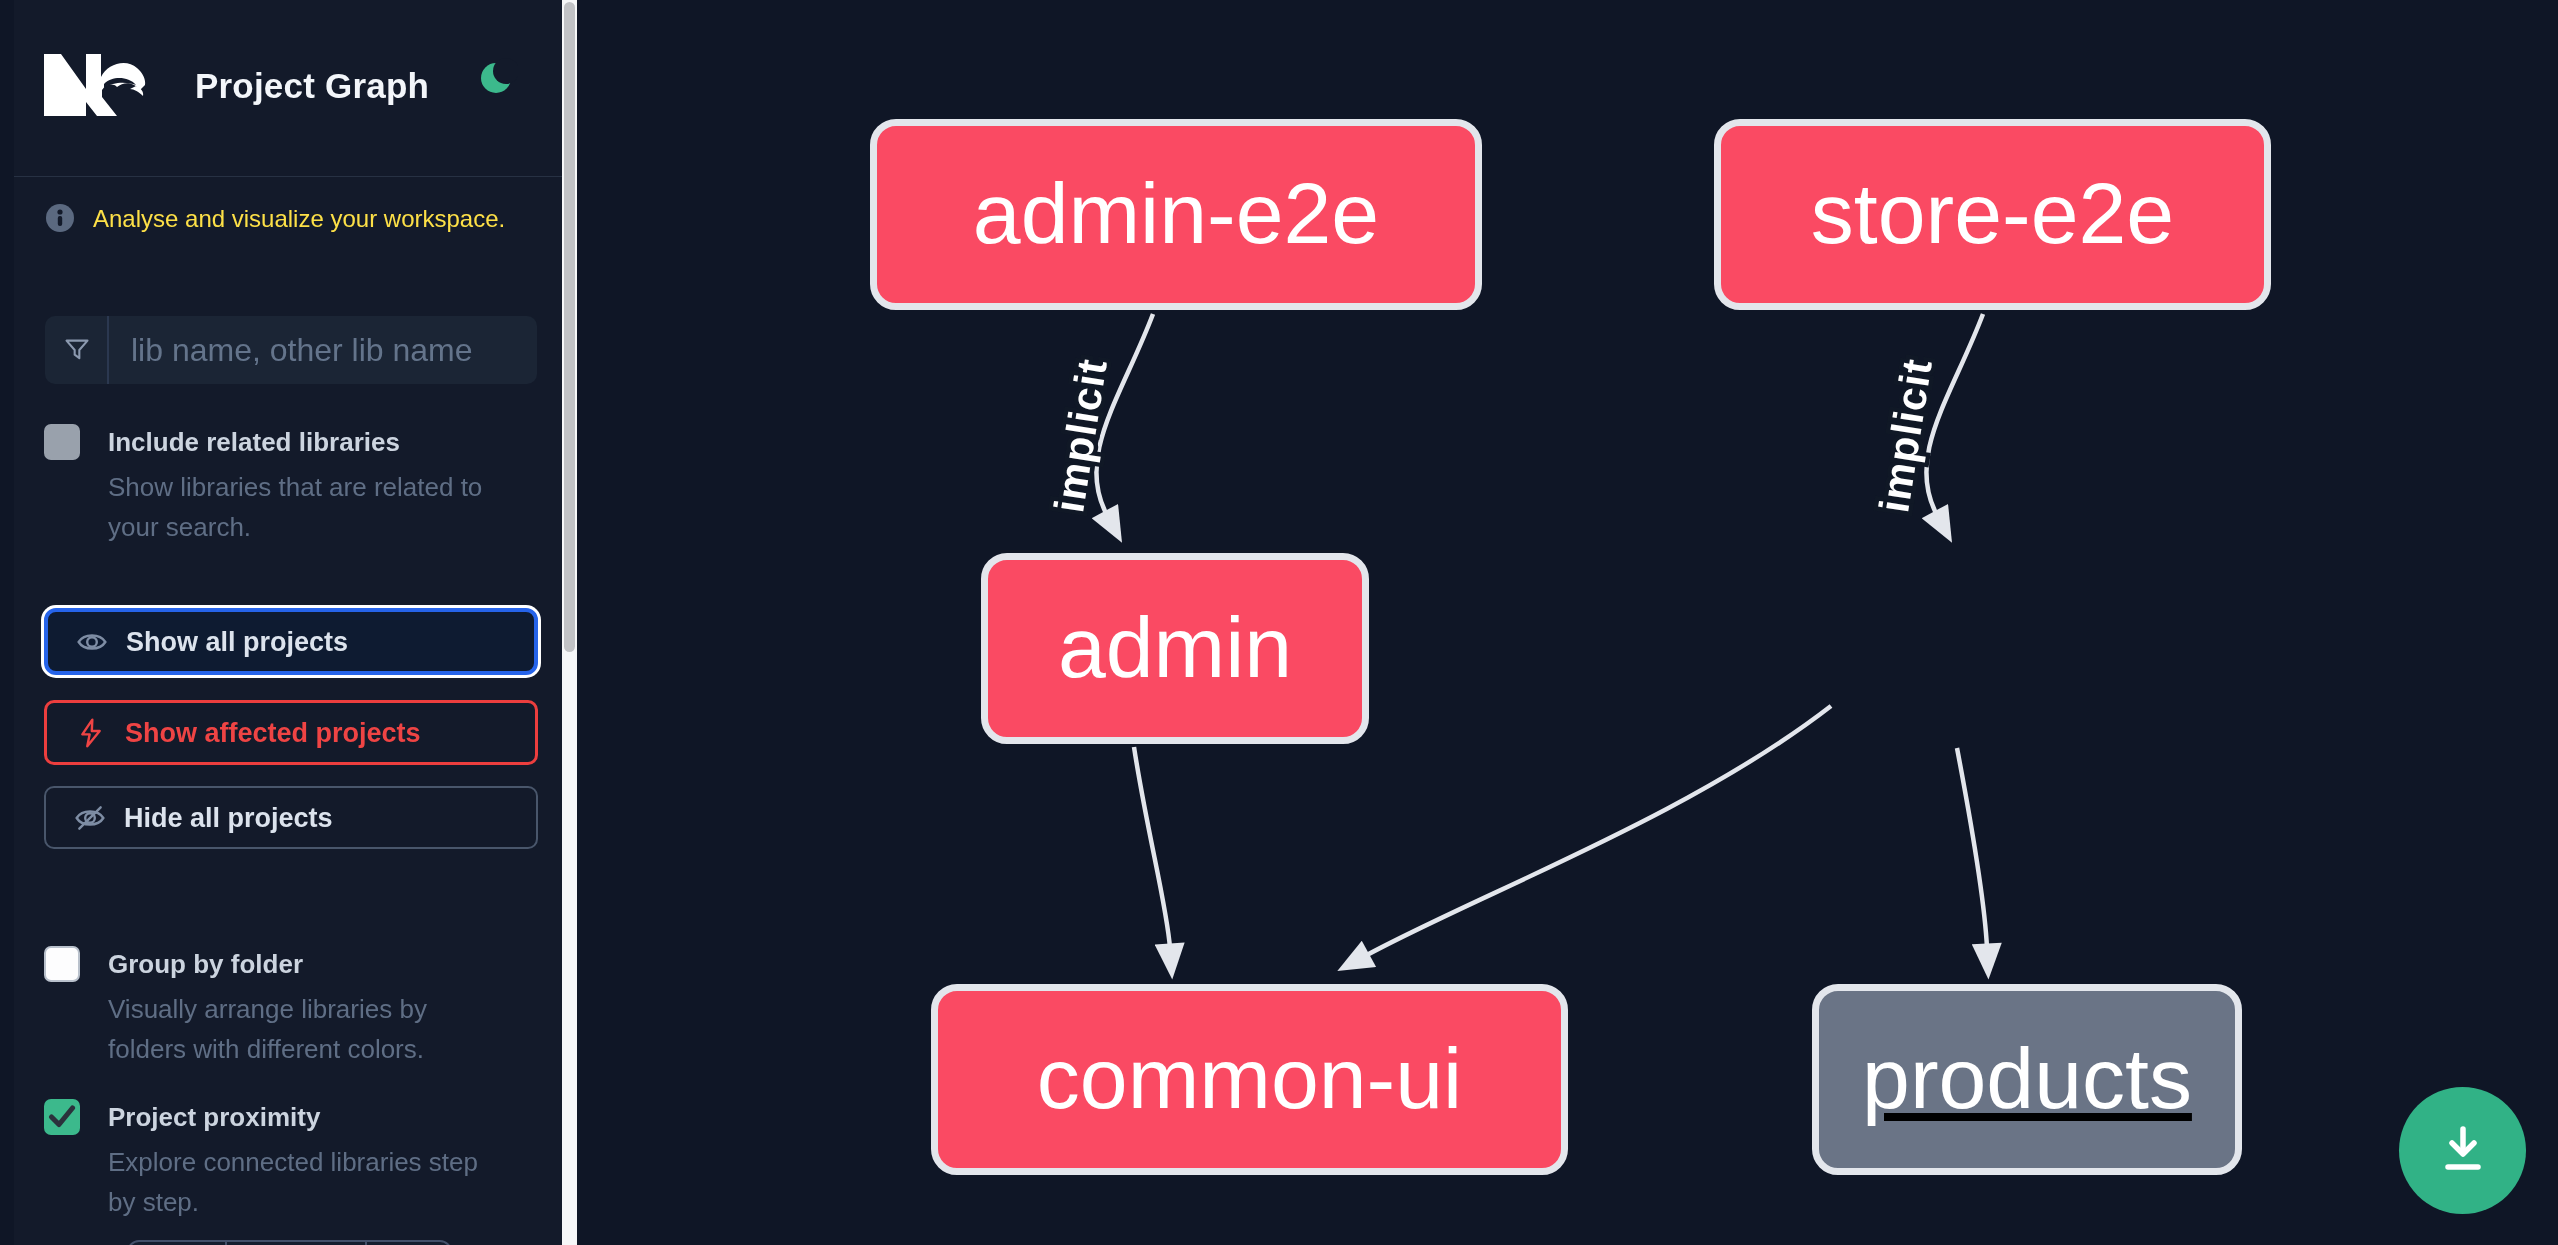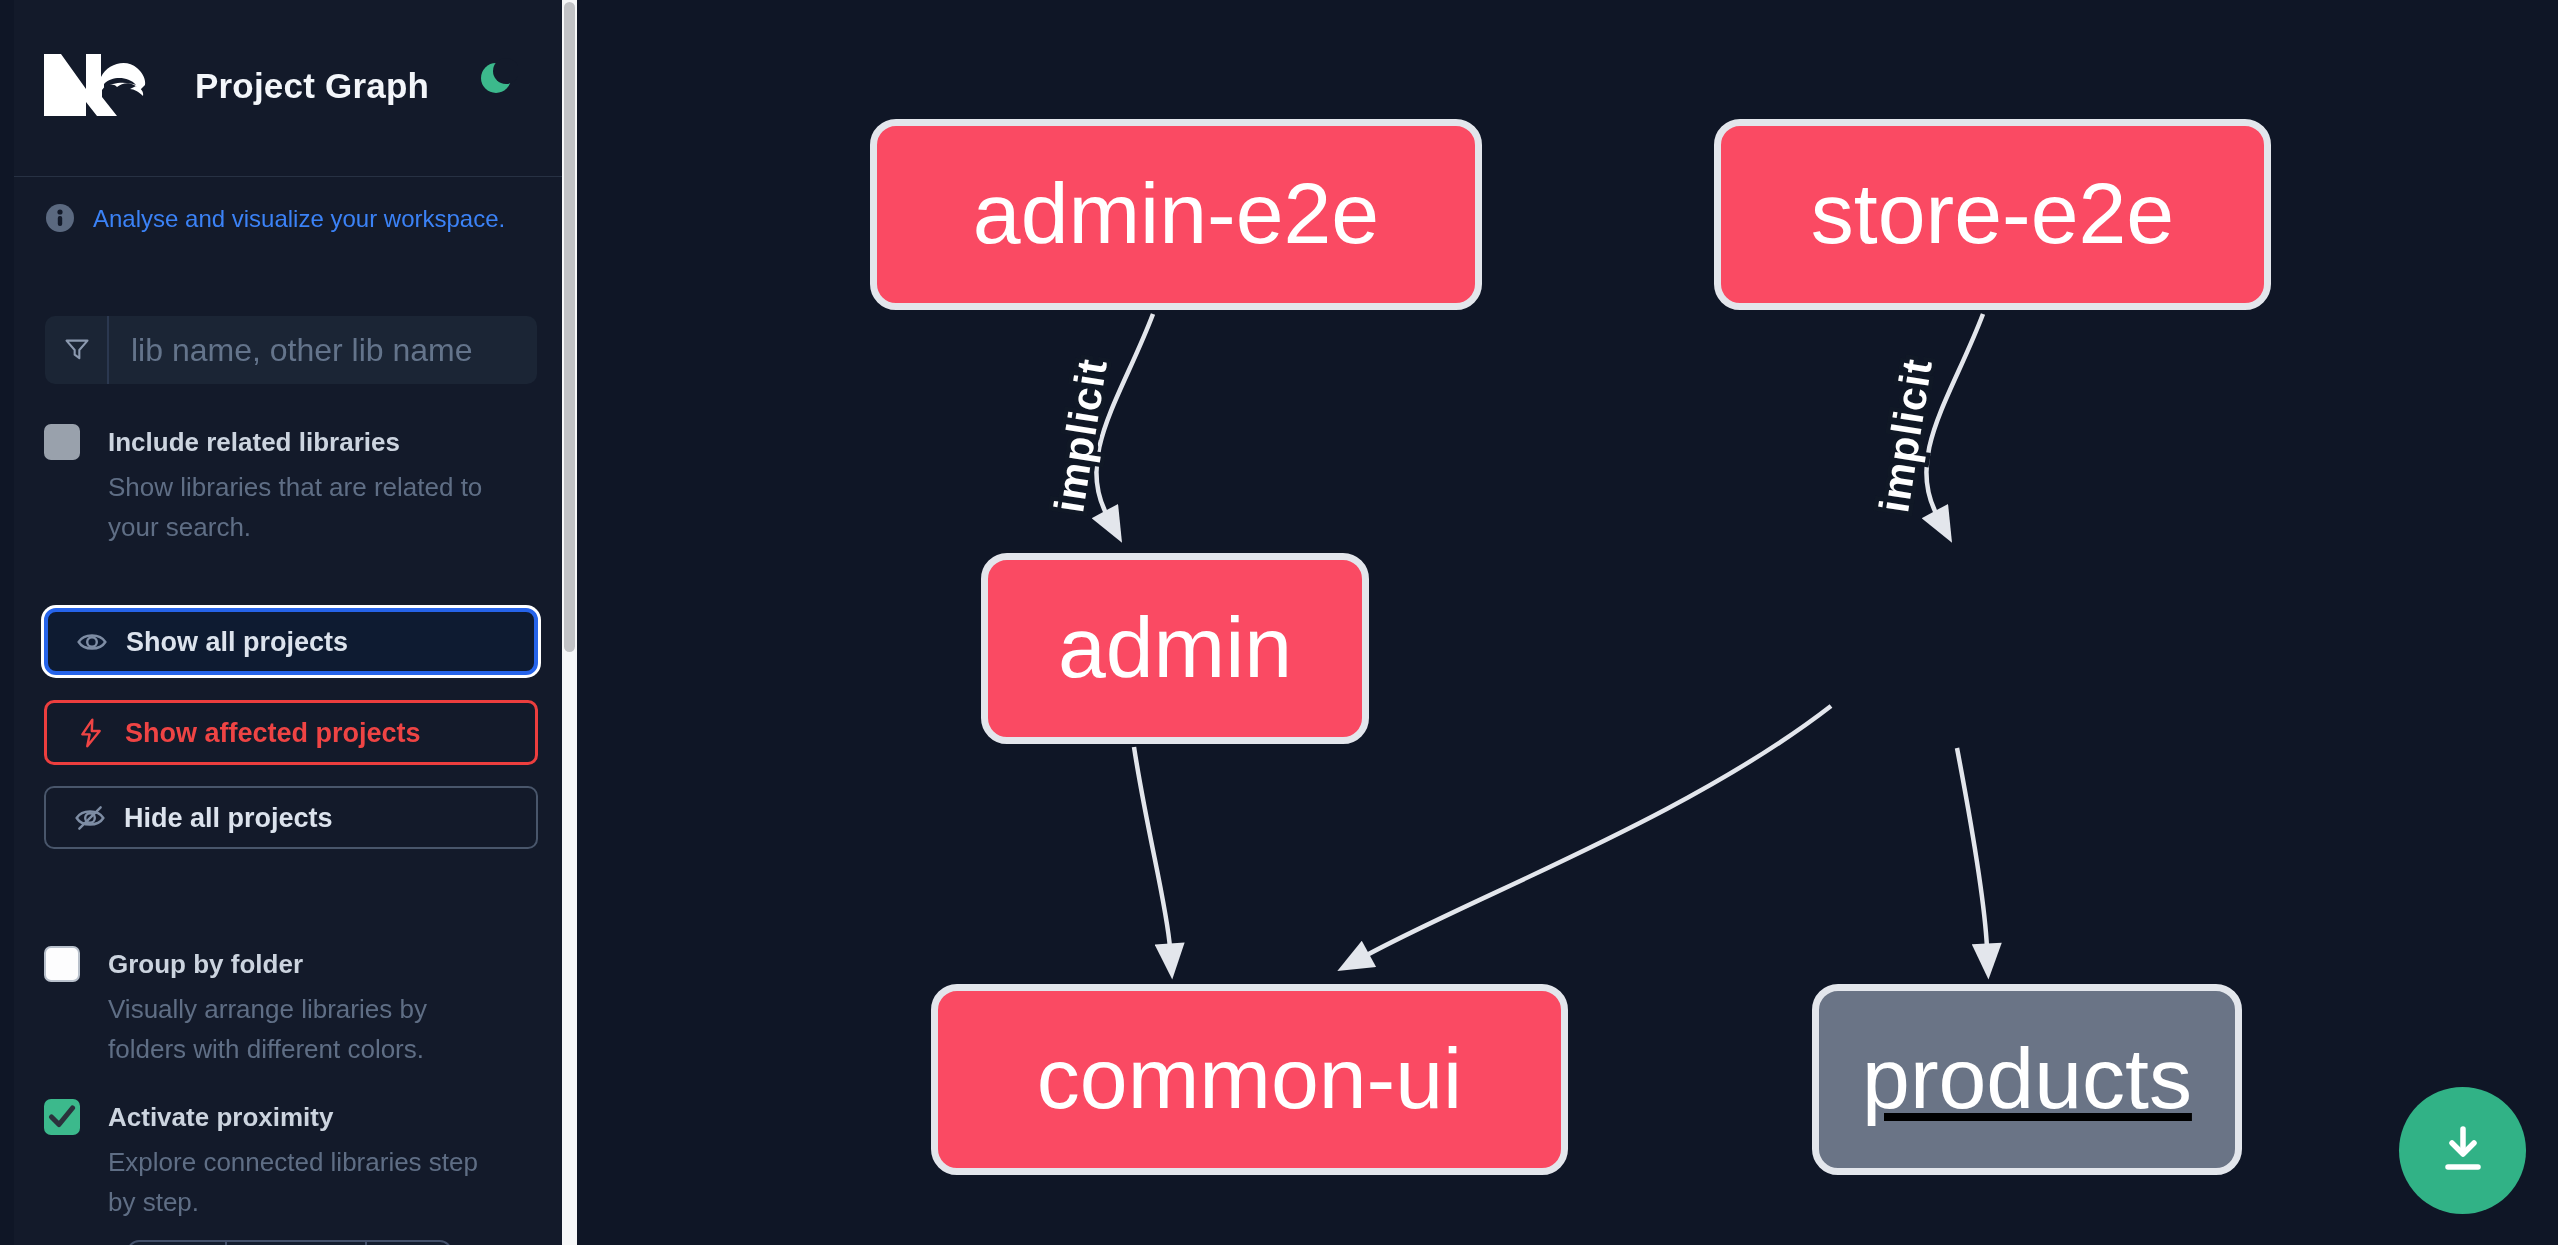--- a/index.html
+++ b/index.html
@@ -9,21 +9,21 @@
   
   .sidebar{position:absolute;left:0;top:0;width:562px;height:1245px;background:#131a2a;margin-left:14px;}
   .sb-header{position:absolute;left:0;top:0;width:562px;height:176px;}
   .nx-logo{position:absolute;left:30px;top:52px;width:102px;height:64px;}
   .app-title{position:absolute;left:181px;top:66px;font-size:35px;font-weight:600;color:#f3f6fa;letter-spacing:.2px;}
   .theme-toggle{position:absolute;left:462px;top:57px;width:44px;height:42px;background:none;border:none;cursor:pointer;padding:0;}
   .sb-divider{position:absolute;left:0;top:176px;width:562px;height:1px;background:#273143;}
 
   .intro{position:absolute;left:32px;top:202px;width:500px;height:34px;}
   .info-icon{position:absolute;left:0;top:2px;width:28px;height:28px;}
-  .intro-text{position:absolute;left:47px;top:3px;font-size:24px;color:#3b82f6;}
+  .intro-text{position:absolute;left:47px;top:3px;font-size:24px;color:#fde047;}
 
   .searchbox{position:absolute;left:31px;top:316px;width:492px;height:68px;background:#1b2535;border-radius:10px;}
   .search-iconseg{position:absolute;left:0;top:0;width:64px;height:68px;border-right:2px solid #2b3850;}
   .search-iconseg svg{position:absolute;left:18px;top:20px;}
   .searchbox input{position:absolute;left:66px;top:0;width:424px;height:68px;background:transparent;border:none;outline:none;color:#c9d3e0;font-size:32px;padding:0 0 0 20px;}
   .searchbox input::placeholder{color:#64748b;opacity:1;}
 
   .opt{position:absolute;left:30px;width:500px;}
   .opt-box{position:absolute;left:0;top:0;width:36px;height:36px;border-radius:7px;}
   .opt-box.gray{background:#99a1ac;}
@@ -146,21 +146,21 @@
       <span class="opt-label">Group by folder</span>
       <span class="opt-desc">Visually arrange libraries by folders with different colors.</span>
     </div>
 
     <div class="opt" style="top:1099px;height:130px;">
       <span class="opt-box green">
         <svg width="30" height="28" viewBox="0 0 20 18" fill="none" stroke="#2b313c" stroke-width="3.4" stroke-linecap="round" stroke-linejoin="round">
           <path d="M3 9 L8 14 L17 3"></path>
         </svg>
       </span>
-      <span class="opt-label">Activate proximity</span>
+      <span class="opt-label">Project proximity</span>
       <span class="opt-desc">Explore connected libraries step by step.</span>
     </div>
 
     <div class="stepper">
       <span class="sep" style="left:96px;"></span>
       <span class="sep" style="left:236px;"></span>
     </div>
   </aside>
 
   <div class="sb-scrollbar">

